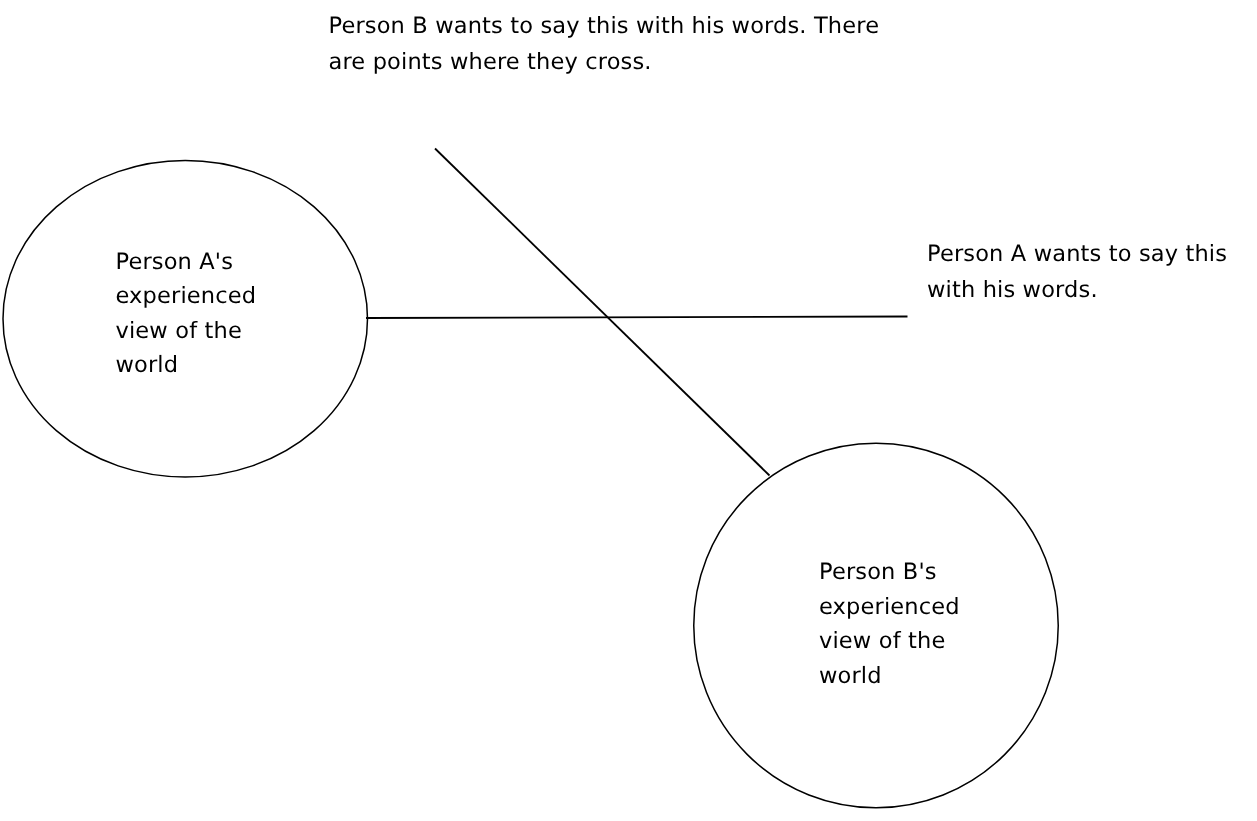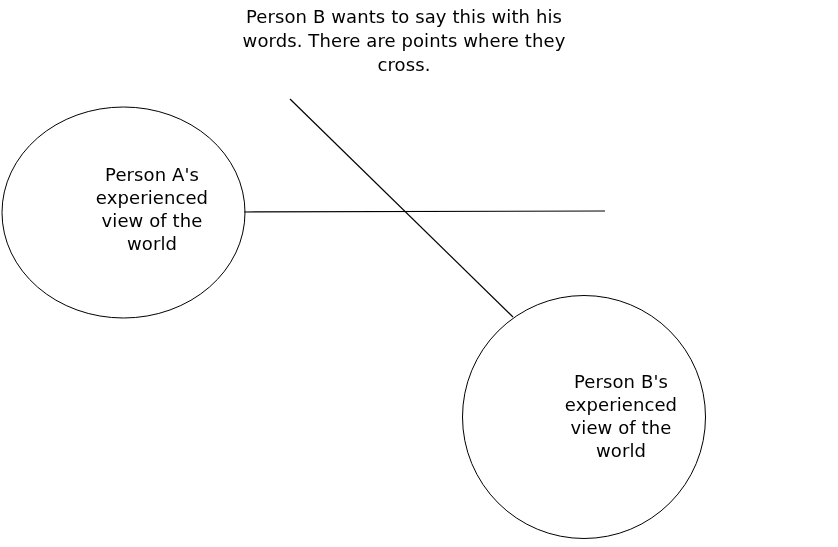--- a/index.html
+++ b/index.html
@@ -28,26 +28,25 @@
     stroke: #000000;
     stroke-width: 1;
   }
   .connector {
     stroke: #000000;
     stroke-width: 1.2;
     fill: none;
   }
   .text-block {
     position: absolute;
-    font-size: 18px;
+    font-size: 15px;
     line-height: 23px;
     color: #000000;
     white-space: pre-line;
     letter-spacing: 0.1px;
-    text-align: center;
   }
   #caption-top {
     left: 219px;
     top: 5px;
     width: 370px;
     line-height: 24px;
   }
   #caption-right {
     left: 618px;
     top: 157px;
@@ -77,20 +76,21 @@
 
     <circle class="shape-stroke" cx="584" cy="417" r="121.5"></circle>
 
     <line class="connector" x1="244" y1="212" x2="605" y2="211"></line>
 
     <line class="connector" x1="290" y1="99" x2="513" y2="317"></line>
   </svg>
 
   <div class="text-block" id="caption-top">Person B wants to say this with his words. There are points where they cross.</div>
 
+  <div class="text-block" id="caption-right">Person A wants to say this with his words.</div>
 
   <div class="text-block" id="label-person-a">Person A's
 experienced
 view of the
 world</div>
 
   <div class="text-block" id="label-person-b">Person B's
 experienced
 view of the
 world</div>

